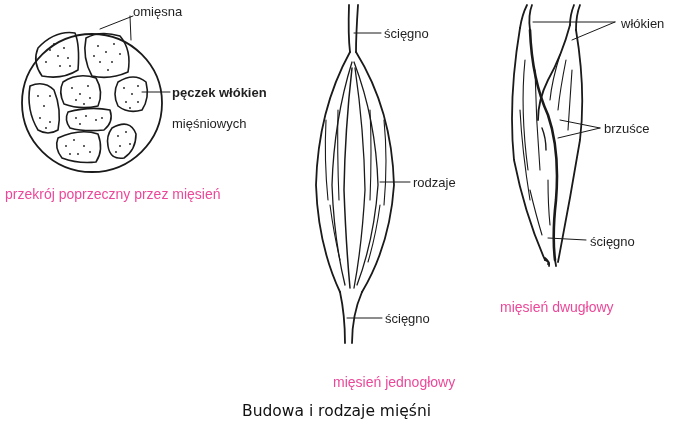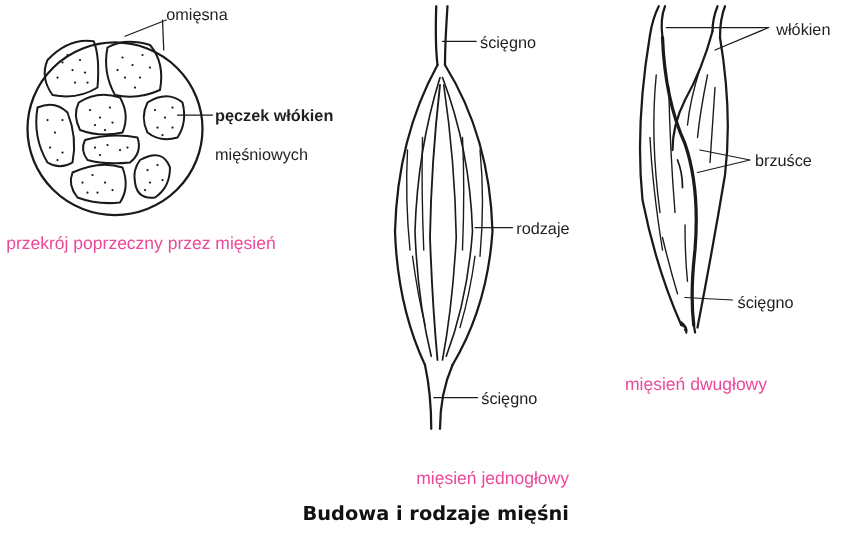--- a/index.html
+++ b/index.html
@@ -1,21 +1,21 @@
 <!DOCTYPE html>
 <html><head>
 <meta charset="utf-8">
 <style>
   html, body { margin:0; padding:0; background:#ffffff; }
   body { width:675px; height:431px; position:relative; overflow:hidden;
          font-family:"Liberation Sans", sans-serif; color:#1a1a1a; }
   svg.art { position:absolute; left:0; top:0; }
   .lbl { position:absolute; font-size:13px; line-height:15px; white-space:nowrap; color:#1f1f1f; }
   .cap { position:absolute; font-size:14px; white-space:nowrap; color:#ec4899; }
-  .title { position:absolute; font-family:"DejaVu Sans", sans-serif; font-weight:bold;
+  .title { position:absolute; font-family:"DejaVu Sans", sans-serif; font-weight:normal;
            font-size:15.5px; white-space:nowrap; color:#111; }
 </style>
 </head>
 <body>
 
 <svg class="art" width="675" height="431" viewBox="0 0 675 431">
   <g fill="none" stroke="#1a1a1a" stroke-linecap="round" stroke-linejoin="round">
 
     <g>
       <ellipse cx="92" cy="103" rx="70" ry="69" stroke-width="1.8"></ellipse>

